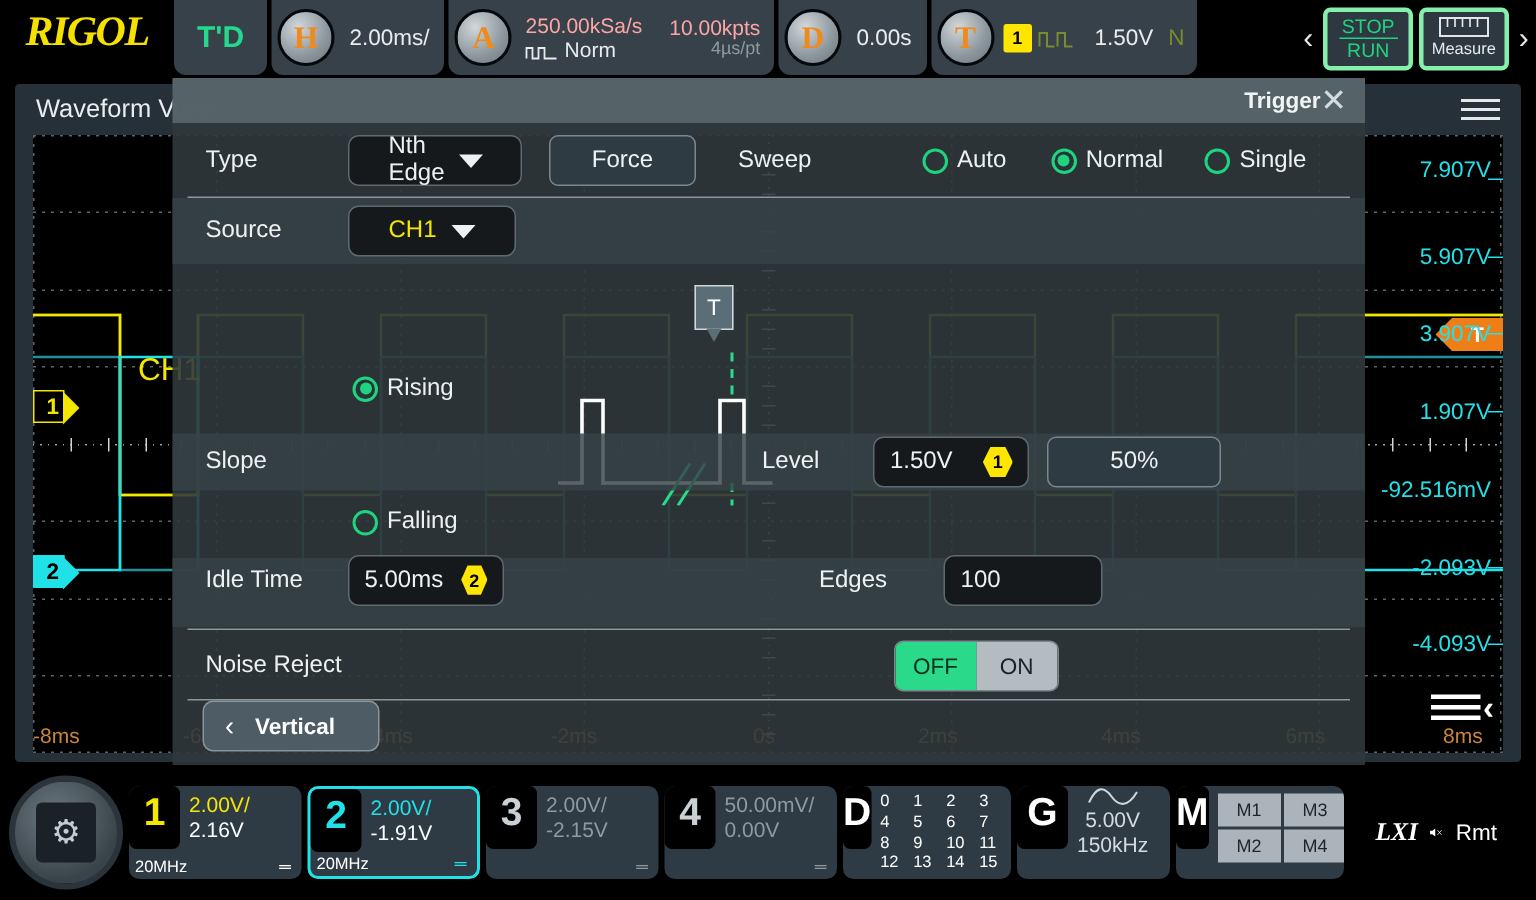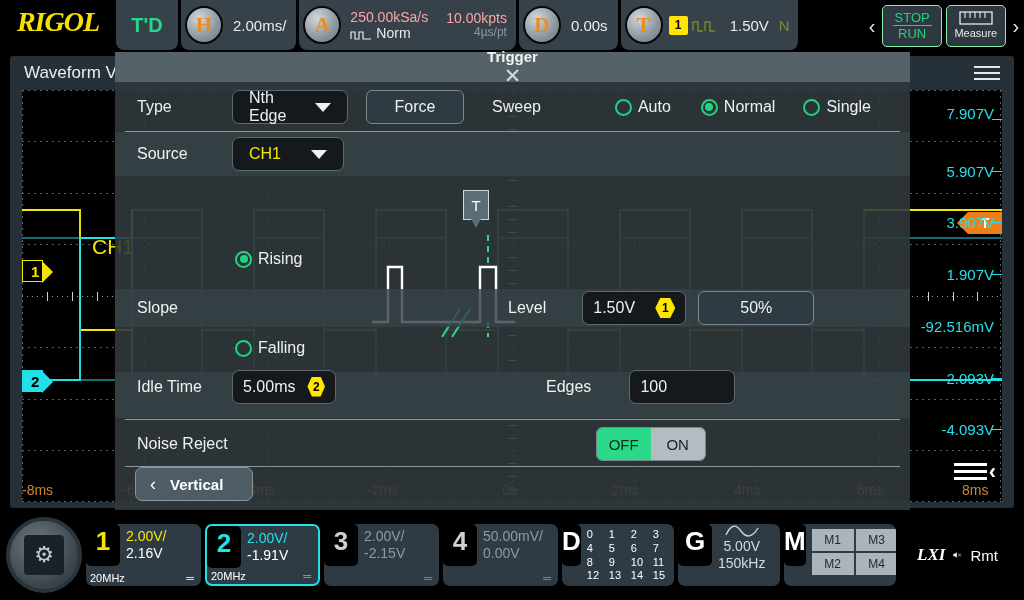--- a/index.html
+++ b/index.html
@@ -50,21 +50,21 @@
     font-size: 12px; font-weight: bold; border-radius: 2px; margin: 0 4px 0 6px;
   }
   .n-letter { color: #7a8c2e; font-size: 15px; padding-right: 8px; }
 
   .tb-right {
     position: absolute; right: 0; top: 0; height: 52px; width: 160px;
     background: #000; display: flex; align-items: center;
   }
   .arrow-btn { color: #e6eaec; font-size: 20px; width: 17px; text-align: center; cursor: default; }
   .sq-btn {
-    height: 42px; width: 62px; background: #2e3840; border: 1px solid #86efac;
+    height: 42px; width: 62px; background: #2e3840; border: 3px solid #86efac;
     border-radius: 5px; display: flex; flex-direction: column;
     align-items: center; justify-content: center; margin: 0 2px;
   }
   .sq-btn .stop { color: #1fd47e; font-size: 13px; line-height: 1.1; border-bottom: 1px solid #1fd47e; padding: 0 2px;}
   .sq-btn .run  { color: #1fd47e; font-size: 13px; line-height: 1.2; }
   .sq-btn .ml   { color: #e6eaec; font-size: 11px; line-height: 1.2; margin-top: 1px;}
 
   
   .wfwrap {
     position: absolute; left: 10px; top: 56px; width: 1004px; height: 452px;
@@ -126,32 +126,32 @@
   .collapse-ic .bars div { height:3px; background:#fff; margin:4px 0; }
   .collapse-ic .cv { color:#fff; font-size:22px; font-weight:bold; margin-left:2px; line-height:0.8; }
 
   
   .dialog {
     position: absolute; left: 115px; top: 52px; width: 795px; height: 460px;
     background: rgba(48,56,60,0.90); border-radius: 2px;
   }
   .dlg-head {
     height: 30px; background: rgba(87,101,108,0.95);
-    display:flex; align-items:center; justify-content:center; padding: 0 12px; flex-direction: column;
+    display:flex; align-items:center; justify-content:flex-end; padding: 0 12px;
   }
   .dlg-title { color:#f1f4f5; font-size:15px; font-weight:bold; }
   .dlg-close { color:#d4dadd; font-size:21px; line-height:1; }
   .row { position:absolute; left:0; width:795px; display:flex; align-items:center; }
   .rowline { position:absolute; left:10px; width:775px; height:1px; background:#8b979d; }
   .rowbg { position:absolute; left:0; width:795px; background: rgba(55,66,72,0.82); }
   .lbl { color:#eef1f2; font-size:16px; }
 
   .dd {
     background:#15191c; border:1px solid #5e6a71; border-radius:7px;
-    height:34px; display:flex; align-items:center; padding:0 16px; min-width:112px;
+    height:34px; display:flex; align-items:center; padding:0 26px; min-width:112px;
     justify-content:space-between;
   }
   .dd .v { font-size:16px; }
   .dd .v.white { color:#eef1f2; }
   .dd .v.yellow { color:#f3e600; }
   .caret { width:0;height:0;border-left:8px solid transparent;border-right:8px solid transparent;
            border-top:9px solid #eef1f2; margin-left:10px; }
 
   .flatbtn {
     background:#2f3b43; border:1px solid #7b878e; border-radius:6px; height:34px;

